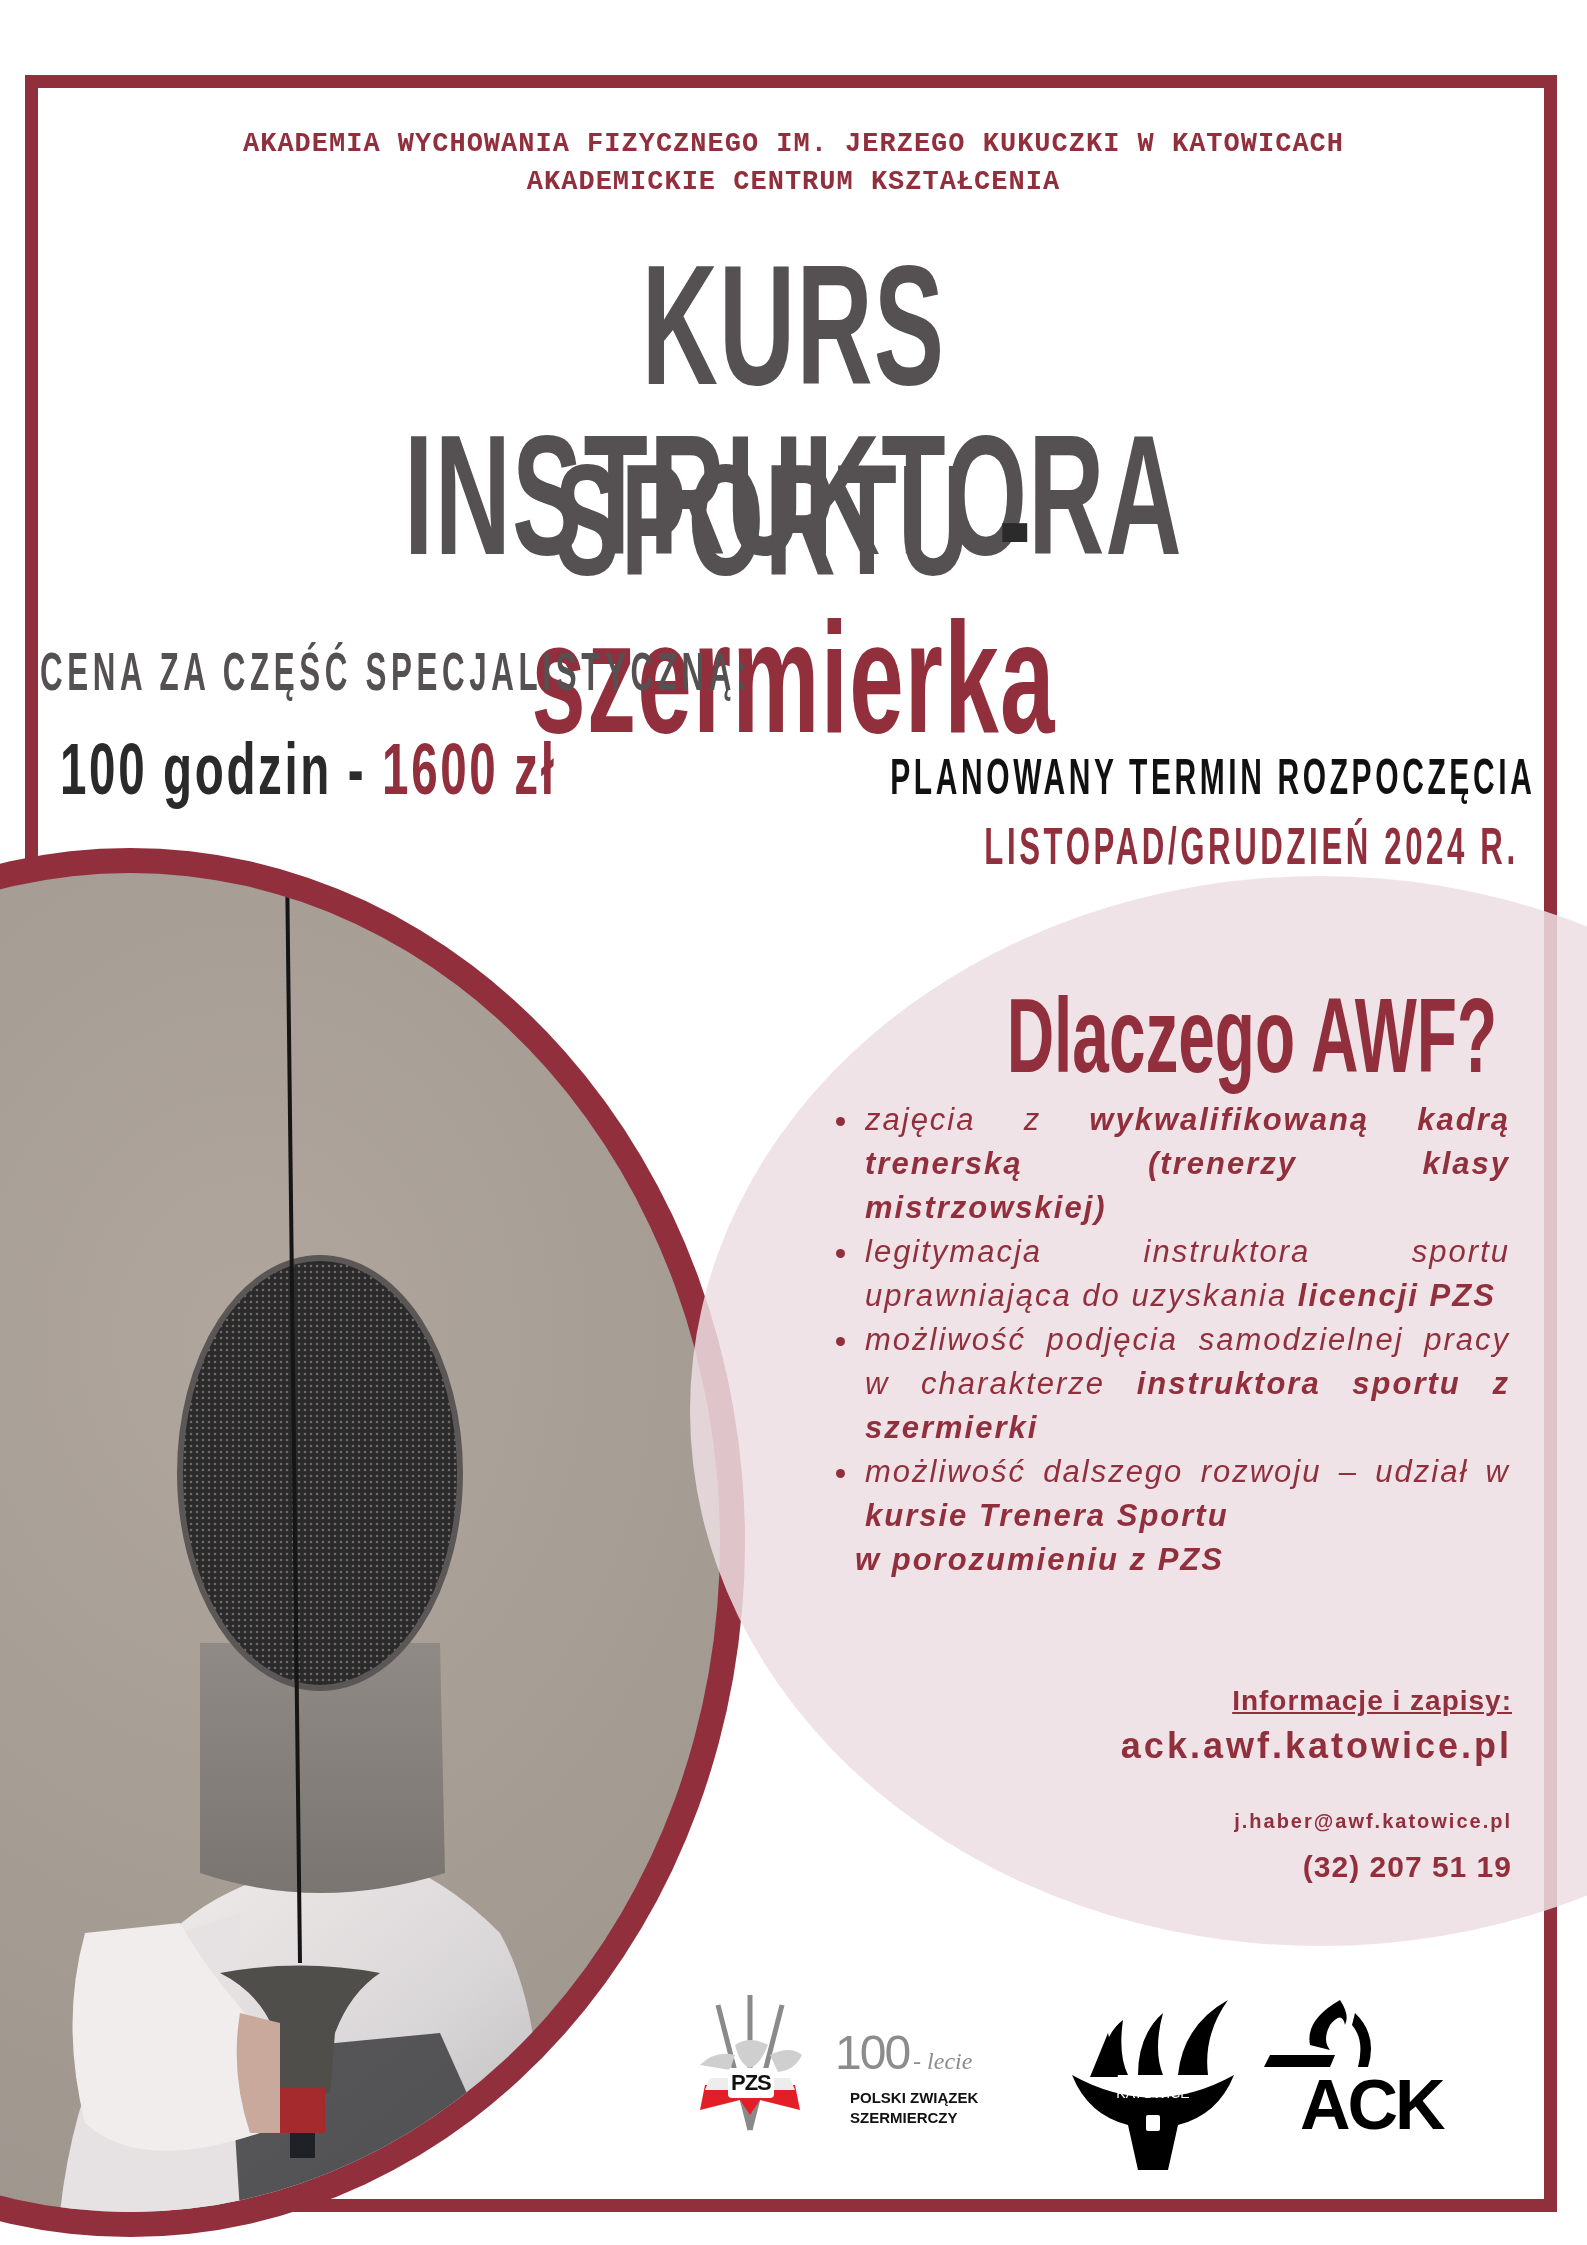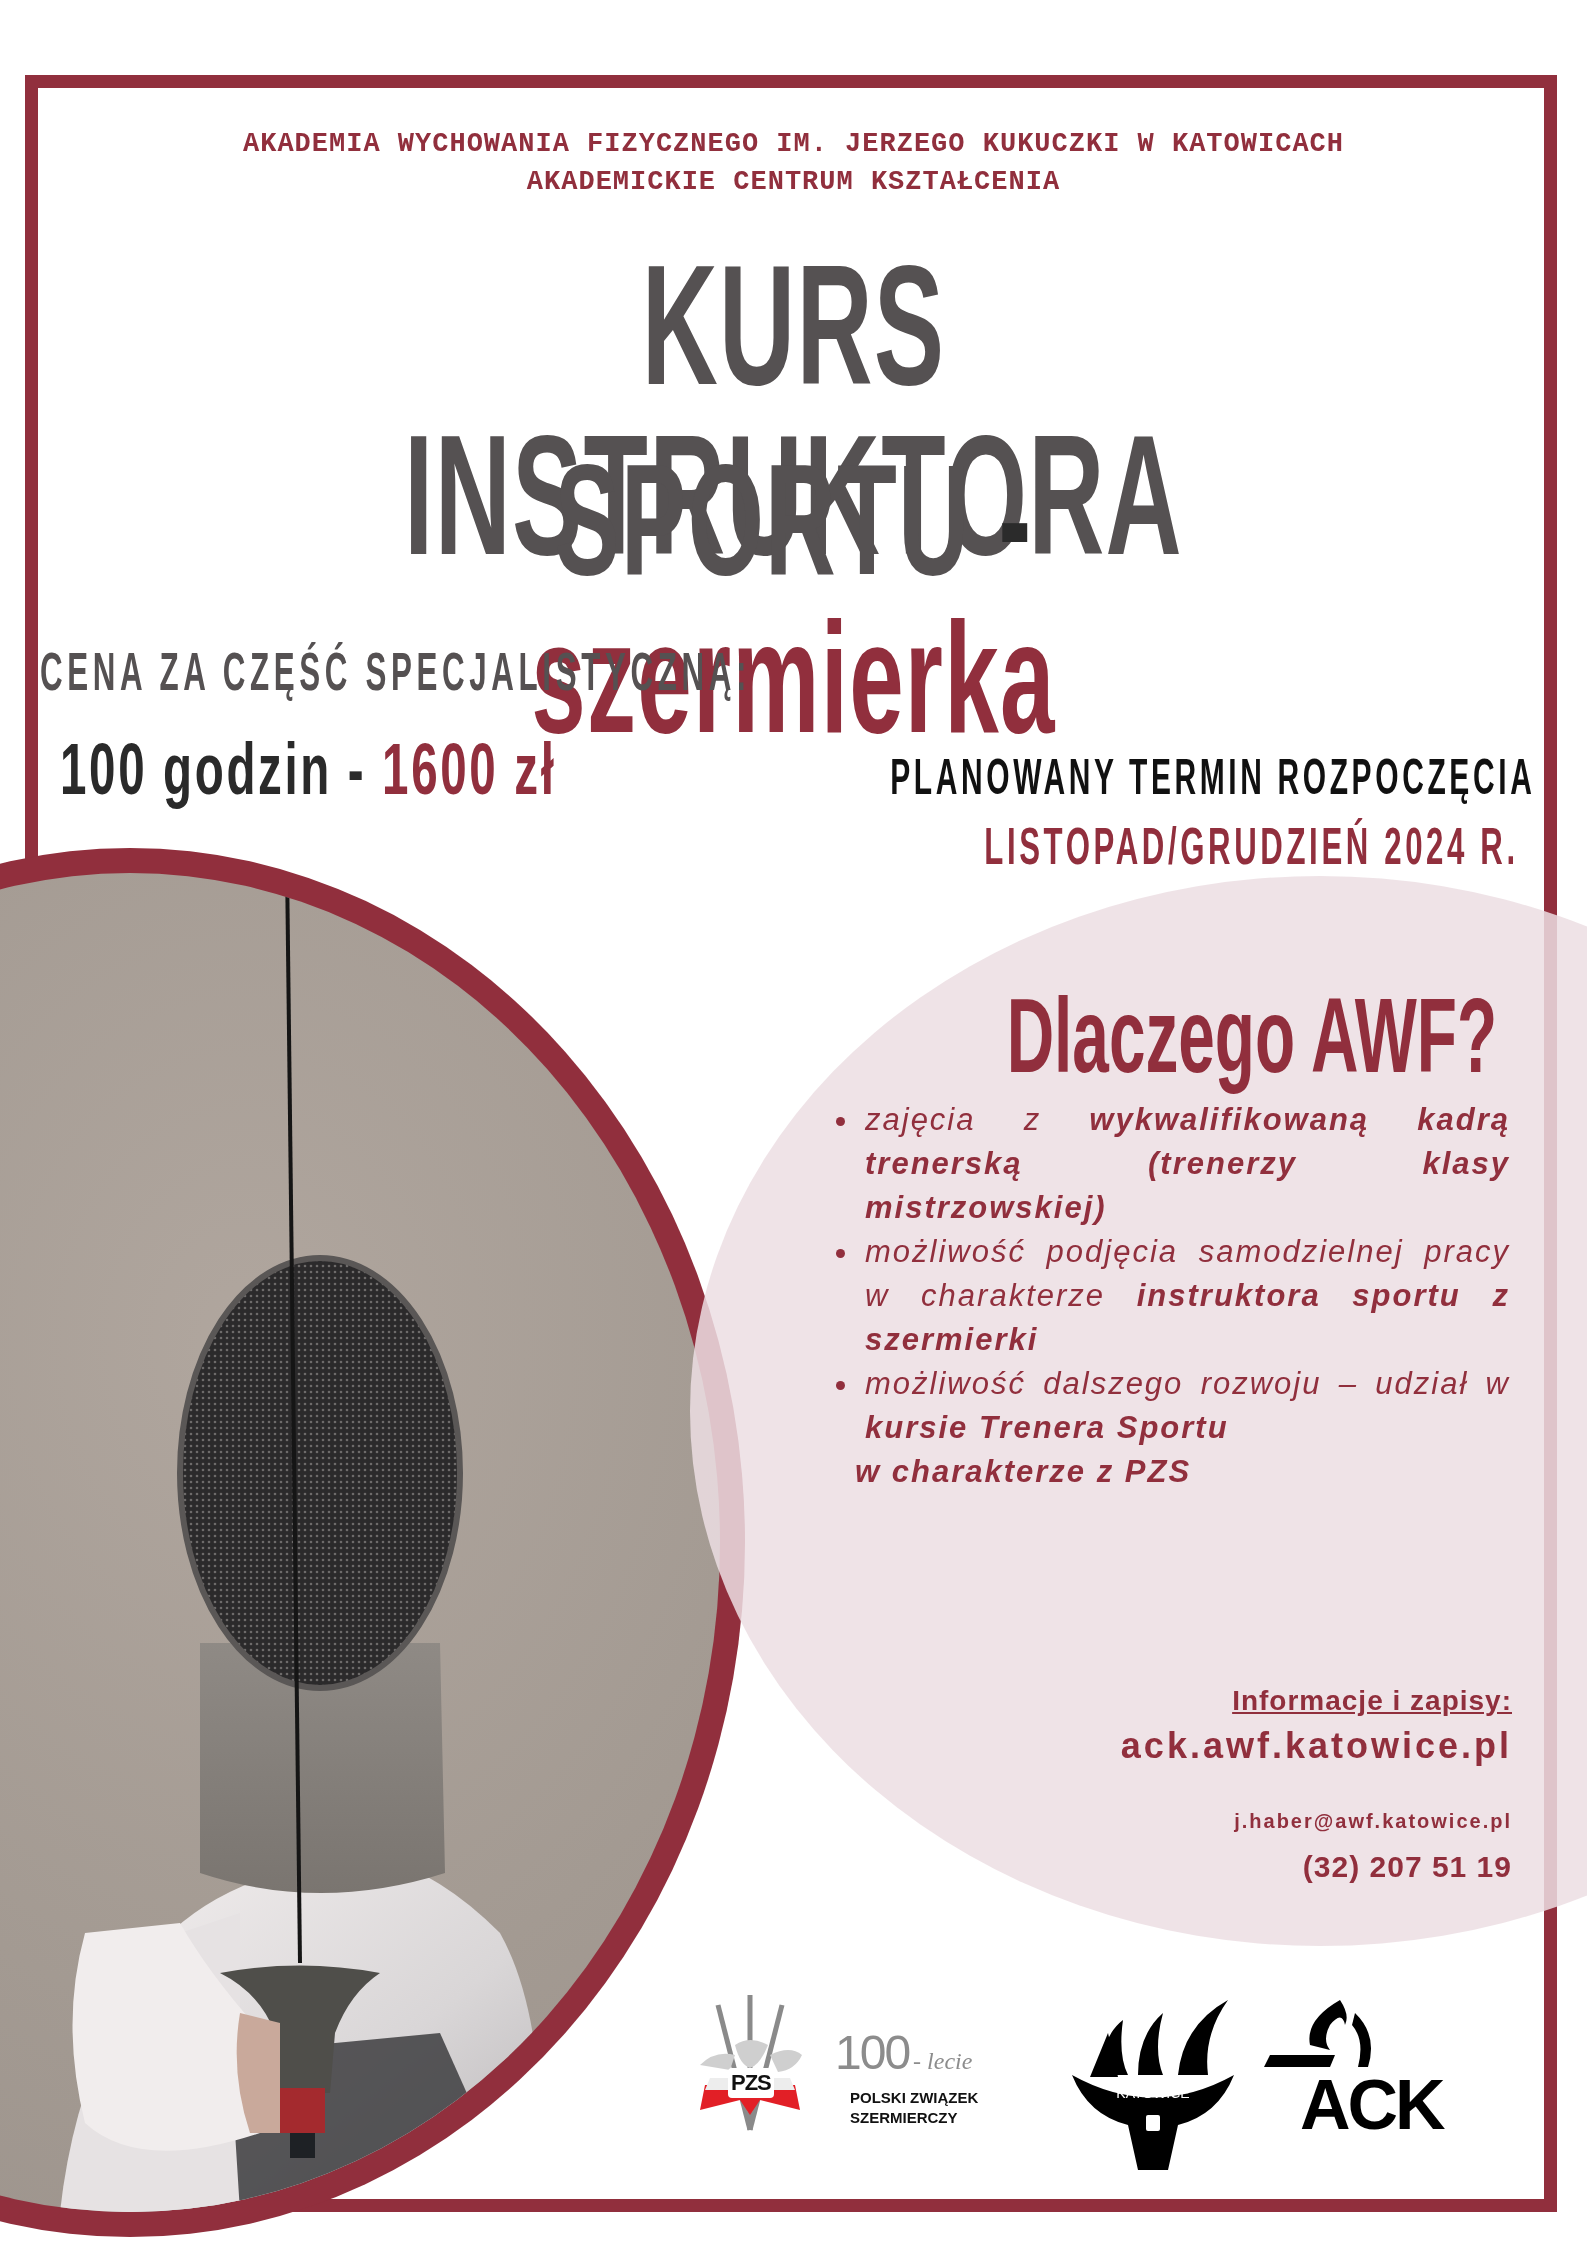--- a/index.html
+++ b/index.html
@@ -143,25 +143,28 @@
 
 <div class="schedule-1">PLANOWANY TERMIN ROZPOCZĘCIA</div>
 <div class="schedule-2">LISTOPAD/GRUDZIEŃ 2024 R.</div>
 
 <div class="why-heading">Dlaczego AWF?</div>
 <ul class="bullets">
   <li>
     <span>zajęcia z </span><b>wykwalifikowaną kadrą trenerską (trenerzy klasy mistrzowskiej)</b>
   </li>
   <li>
+    <span>legitymacja instruktora sportu uprawniająca do uzyskania </span><b>licencji PZS</b>
+  </li>
+  <li>
     <span>możliwość podjęcia samodzielnej pracy w charakterze </span><b>instruktora sportu z szermierki</b>
   </li>
   <li>
     <span>możliwość dalszego rozwoju – udział w </span><b>kursie Trenera Sportu</b>
-    <b class="last-line">w charakterze z PZS</b>
+    <b class="last-line">w porozumieniu z PZS</b>
   </li>
 </ul>
 
 <div class="contact contact-label">Informacje i zapisy:</div>
 <div class="contact contact-site">ack.awf.katowice.pl</div>
 <div class="contact contact-email">j.haber@awf.katowice.pl</div>
 <div class="contact contact-phone">(32) 207 51 19</div>
 
 <div class="logo" style="left:690px; top:1990px; width:340px; height:150px;">
   <svg width="120" height="150" viewBox="0 0 120 150" style="position:absolute;left:0;top:0;">

